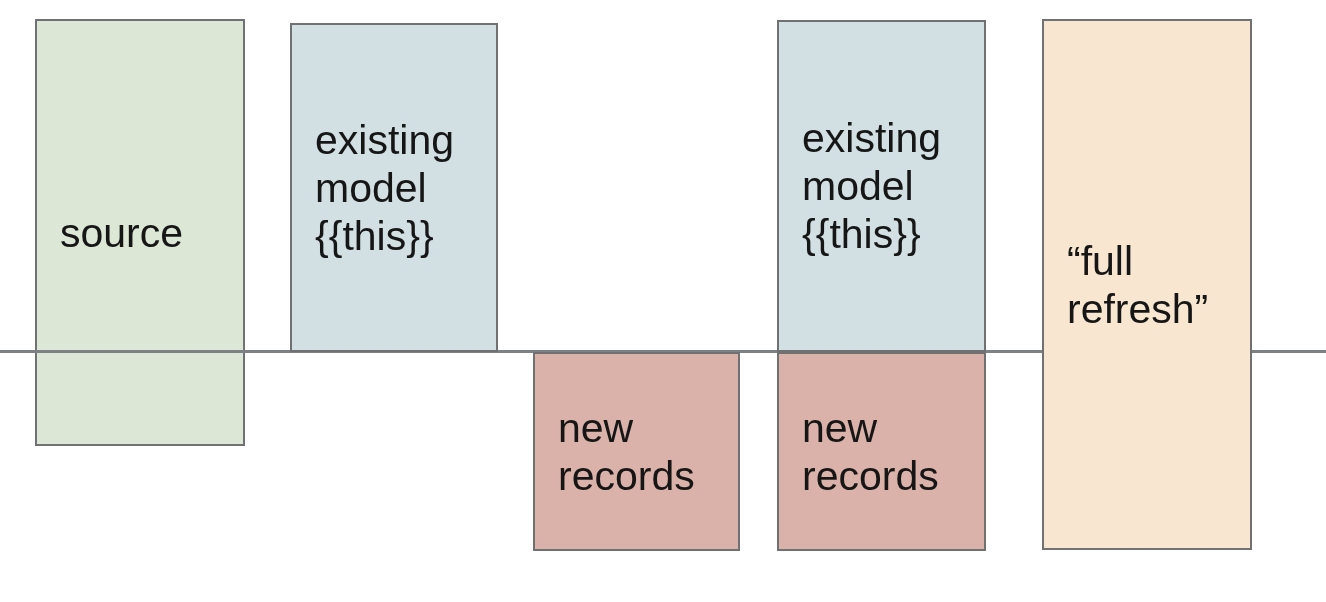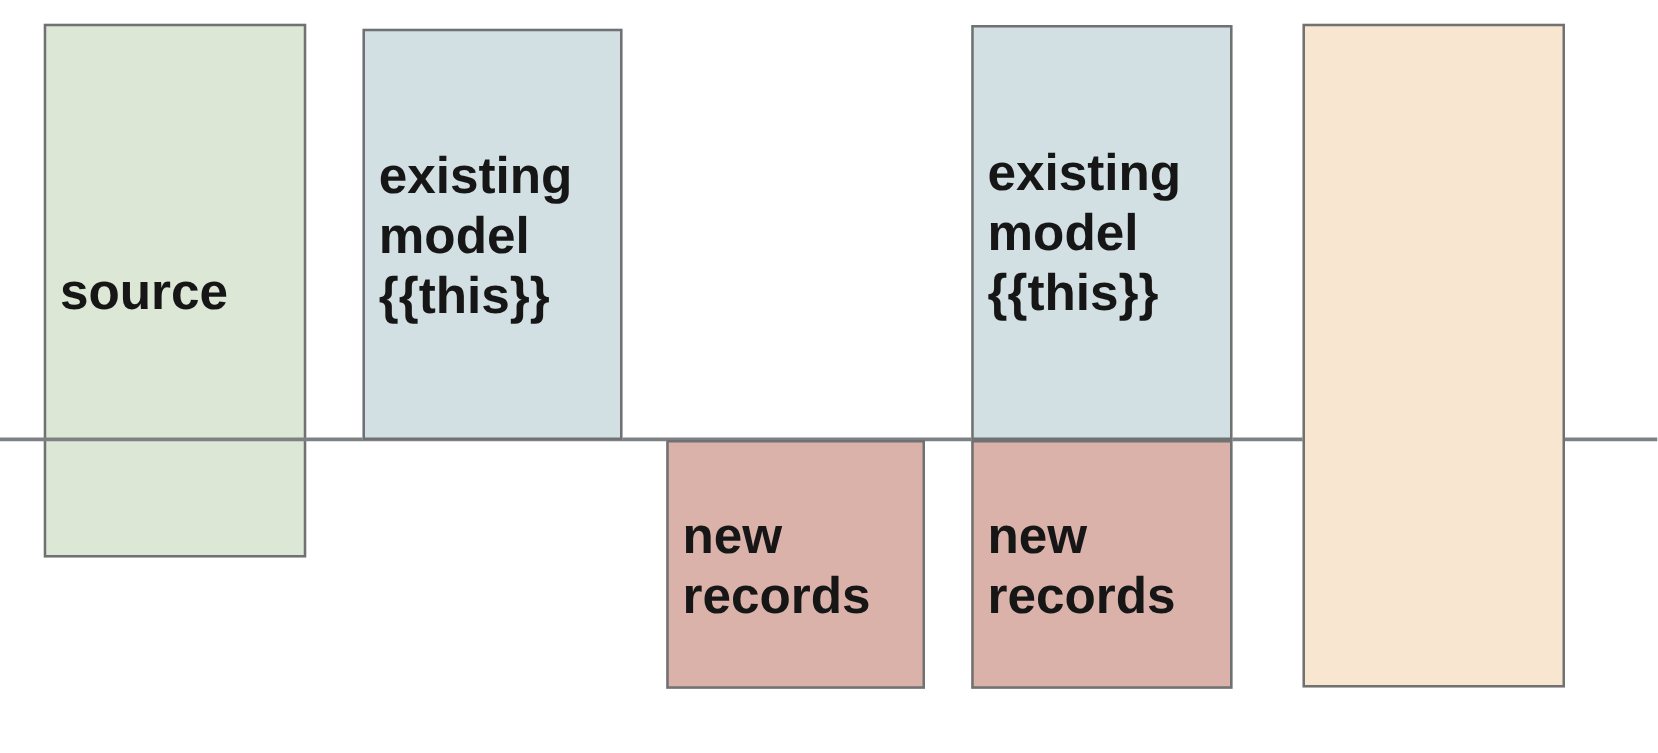--- a/index.html
+++ b/index.html
@@ -26,24 +26,23 @@
     width: 1326px;
     z-index: 1;
   }
   .box {
     position: absolute;
     border: 2px solid var(--border-color);
     display: flex;
     flex-direction: column;
     justify-content: center;
     align-items: flex-start;
-    padding-left: 11px;
+    padding-left: 23px;
     padding-right: 6px;
     z-index: 2;
-    font-weight: bold;
   }
   .box.behind {
     z-index: 0;
   }
   .label {
     font-size: 41px;
     line-height: 48px;
     color: var(--text-color);
     text-align: left;
     letter-spacing: 0;
@@ -80,15 +79,17 @@
       </div>
     </div>
     <div class="box" style="left: 777px; top: 352px; width: 209px; height: 199px; background: rgb(219, 178, 169);">
       <div class="label">
         <div>new</div>
         <div>records</div>
       </div>
     </div>
     <div class="box" style="left: 1042px; top: 19px; width: 210px; height: 531px; background: rgb(248, 230, 208);">
       <div class="label">
+        <div>“full</div>
+        <div>refresh”</div>
       </div>
     </div>
   </div>
 
 </body></html>

